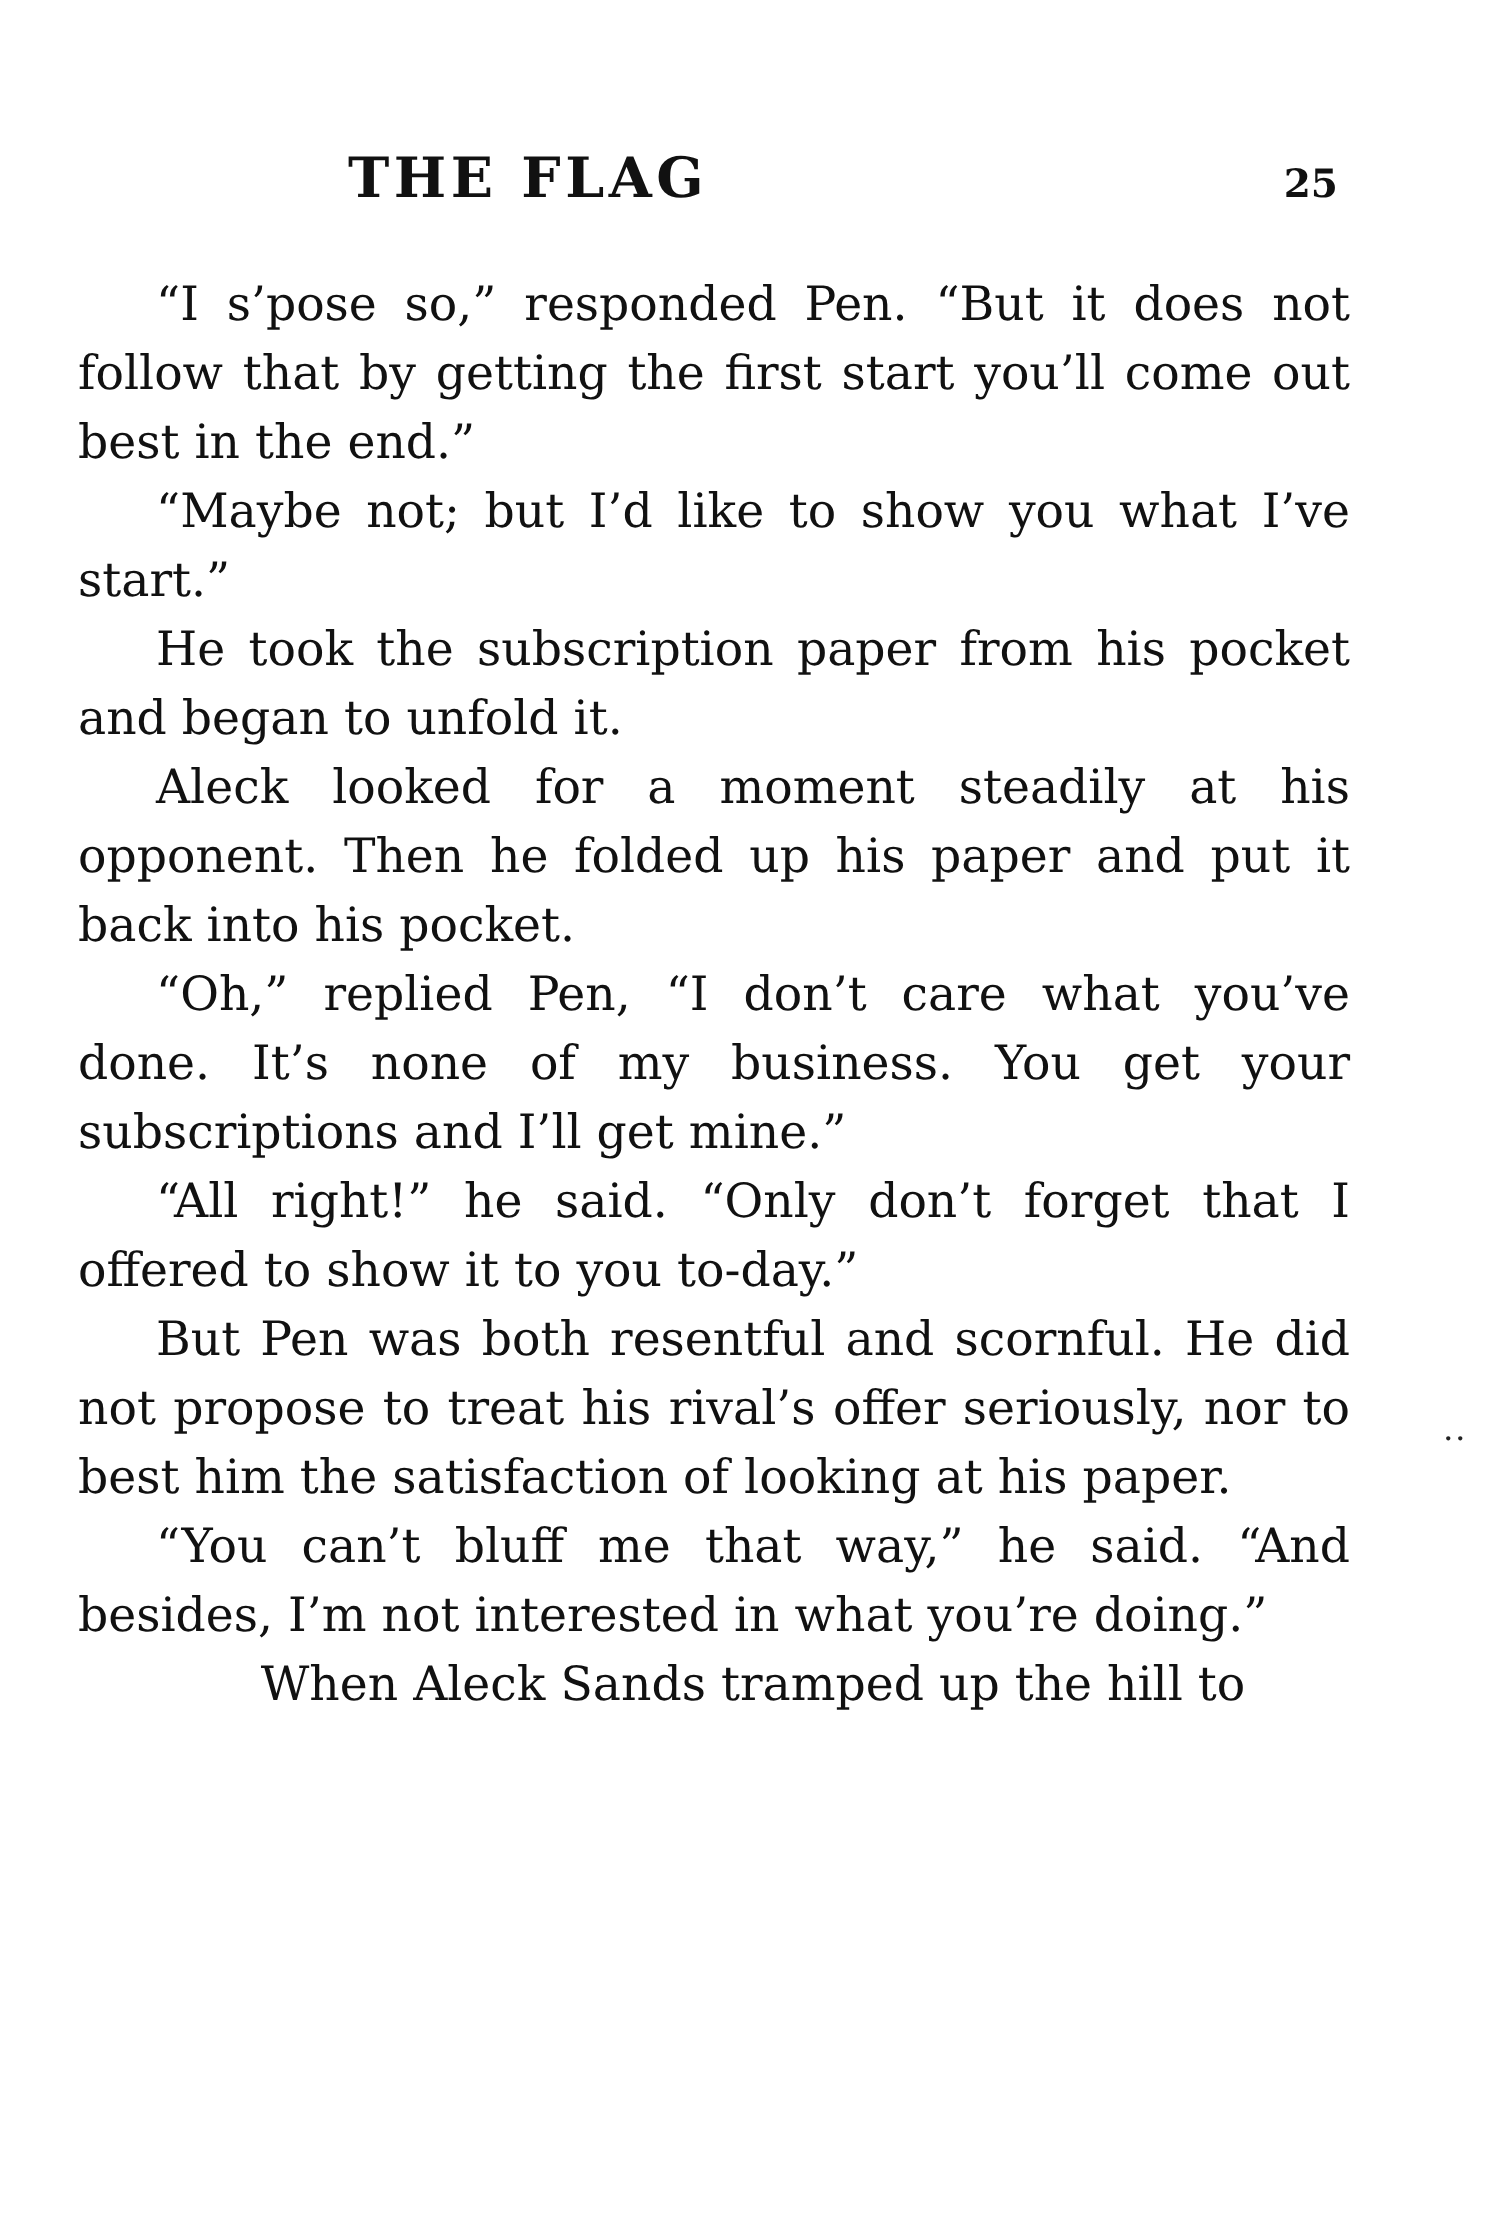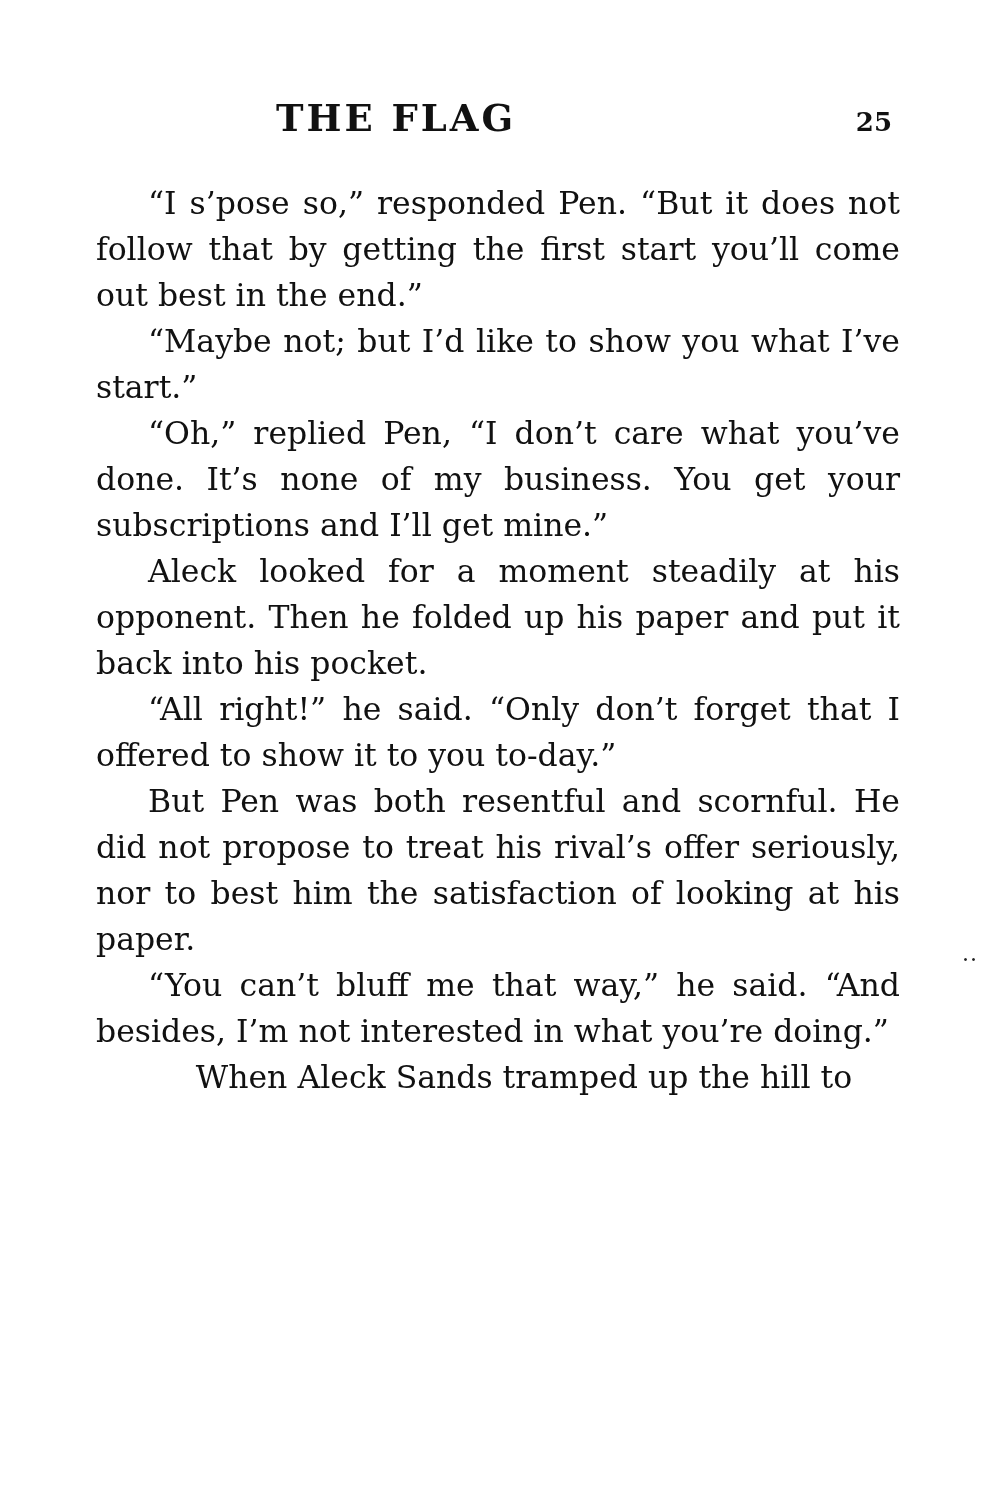--- a/index.html
+++ b/index.html
@@ -12,21 +12,21 @@
     height: 1489px;
     font-family: "Liberation Serif", serif;
     color: #111111;
     overflow: hidden;
   }
   .page {
     position: relative;
     width: 1000px;
     height: 1076px;
     box-sizing: border-box;
-    padding: 96px 100px 40px 96px;
+    padding: 96px 100px 40px 52px;
   }
   .running-head {
     display: flex;
     align-items: baseline;
     justify-content: space-between;
     margin: 0 0 38px 0;
     padding: 0 8px 0 180px;
   }
   .head-title {
     font-family: "DejaVu Serif", serif;
@@ -71,22 +71,23 @@
 <div class="page">
 
   <div class="running-head">
     <span class="head-title">THE FLAG</span>
     <span class="page-number">25</span>
   </div>
 
   <div class="body-text">
     <p>“I s’pose so,” responded Pen.   “But it does not follow that by getting the first start you’ll come out best in the end.”</p>
     <p>“Maybe not; but I’d like to show you what I’ve start.”</p>
+    <p>He took the subscription paper from his pocket and began to unfold it.</p>
+    <p>Aleck looked for a moment steadily at his opponent.   Then he folded up his paper and put it back into his pocket.</p>
     <p>“Oh,” replied Pen, “I don’t care what you’ve done.   It’s none of my business.   You get your subscriptions and I’ll get mine.”</p>
-    <p>Aleck looked for a moment steadily at his opponent.   Then he folded up his paper and put it back into his pocket.</p>
     <p>“All right!” he said.   “Only don’t forget that I offered to show it to you to-day.”</p>
     <p>But Pen was both resentful and scornful. He did not propose to treat his rival’s offer seriously, nor to best him the satisfaction of looking at his paper.</p>
     <p>“You can’t bluff me that way,” he said. “And besides, I’m not interested in what you’re doing.”</p>
     <p class="last">When Aleck Sands tramped up the hill to</p>
   </div>
 
   <div class="foot-mark">..</div>
 
 </div>
 

